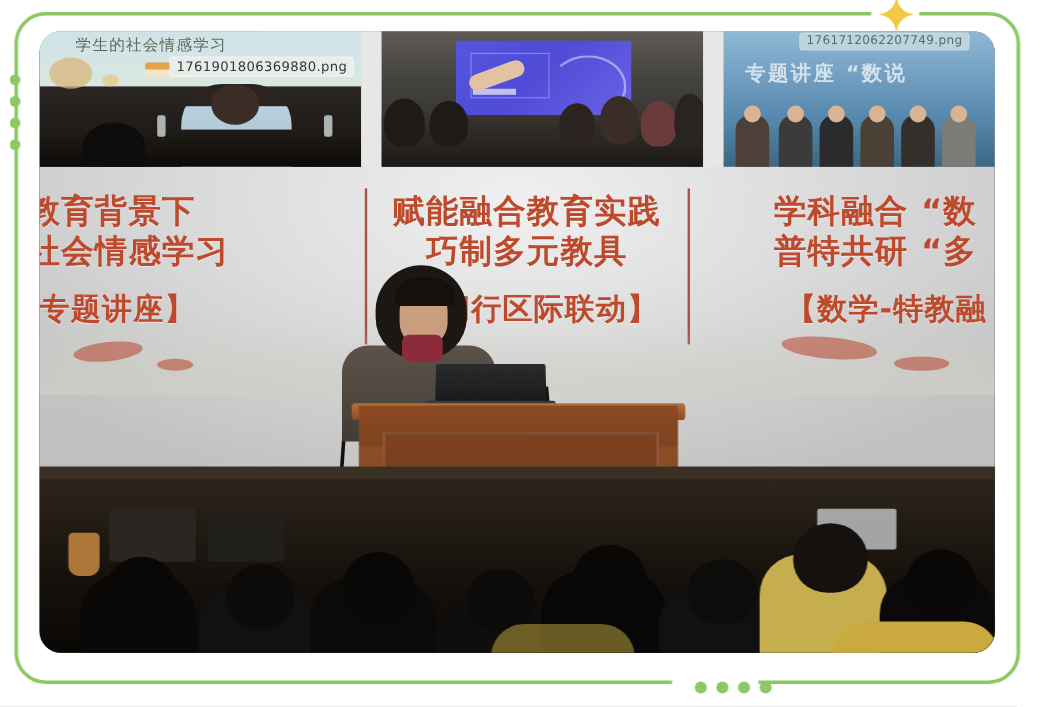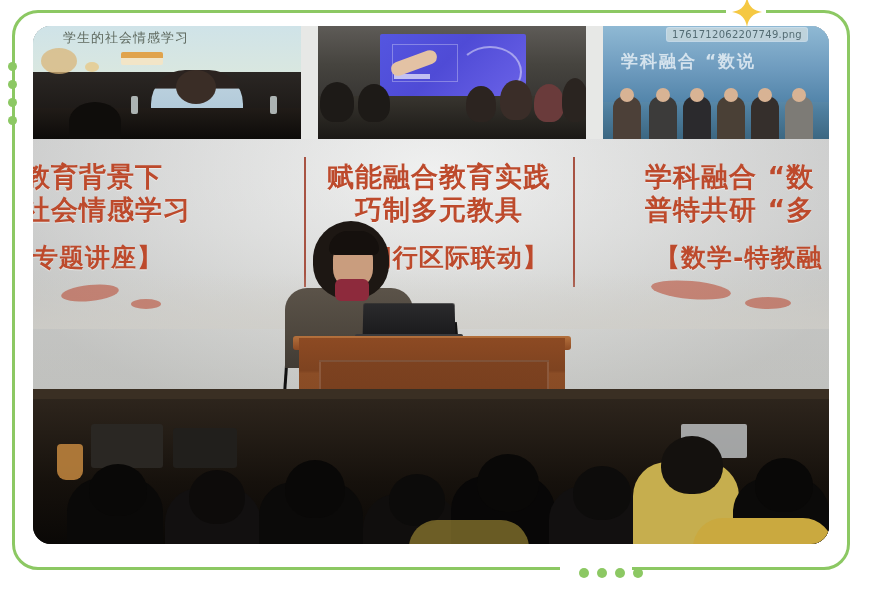--- a/index.html
+++ b/index.html
@@ -203,20 +203,21 @@
           <div class="t1-title">学生的社会情感学习</div>
           <div class="t1-bear"></div>
           <div class="t1-dot"></div>
           <div class="t1-book"></div>
           <div class="t1-person"></div>
           <div class="t1-head"></div>
           <div class="t1-crowd"></div>
           <div class="t1-head2"></div>
           <div class="t1-bottle"></div>
           <div class="t1-bottle2"></div>
+          <div class="file-chip c1">1761901806369880.png</div>
         </div>
 
         <div class="thumb gapA"></div>
 
         <div class="thumb t2">
           <div class="t2-screen">
             <div class="t2-screen-box"></div>
             <div class="t2-screen-bar"></div>
             <div class="t2-arc"></div>
           </div>
@@ -228,21 +229,21 @@
           <span class="p p4"></span>
           <span class="p p5"></span>
           <span class="p p6"></span>
         </div>
 
         <div class="thumb gapB"></div>
 
         <div class="thumb t3">
           <div class="t3-banner"></div>
           <div class="file-chip c2">1761712062207749.png</div>
-          <div class="t3-line1">学科融合 “数说</div>
+          <div class="t3-line1">专题讲座 “数说</div>
           <span class="g g1"></span>
           <span class="g g2"></span>
           <span class="g g3"></span>
           <span class="g g4"></span>
           <span class="g g5"></span>
           <span class="g g6"></span>
           <span class="gh" style="left:17px"></span>
           <span class="gh" style="left:53px"></span>
           <span class="gh" style="left:87px"></span>
           <span class="gh" style="left:121px"></span>

